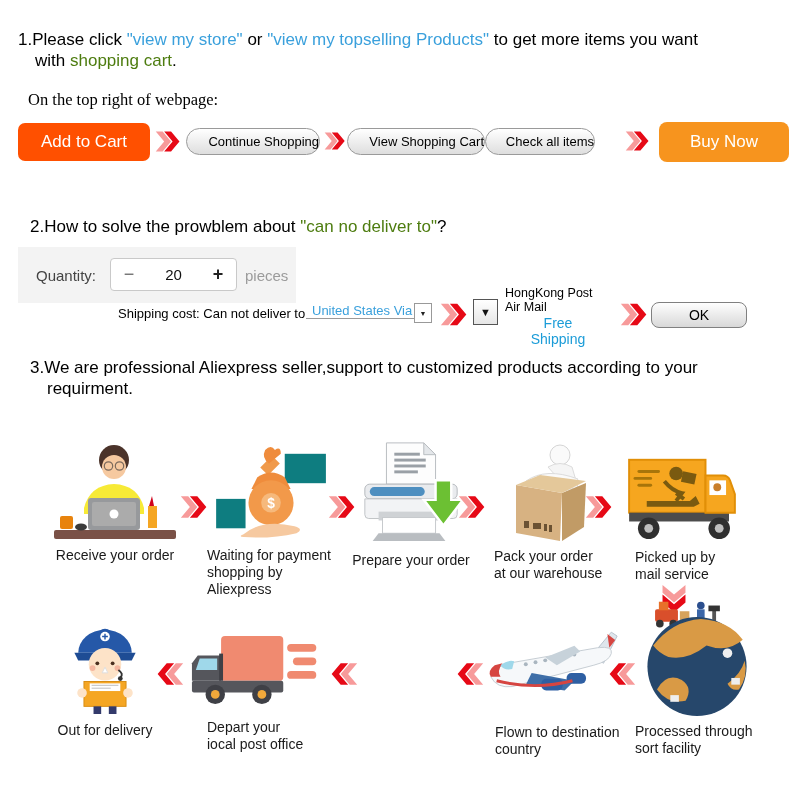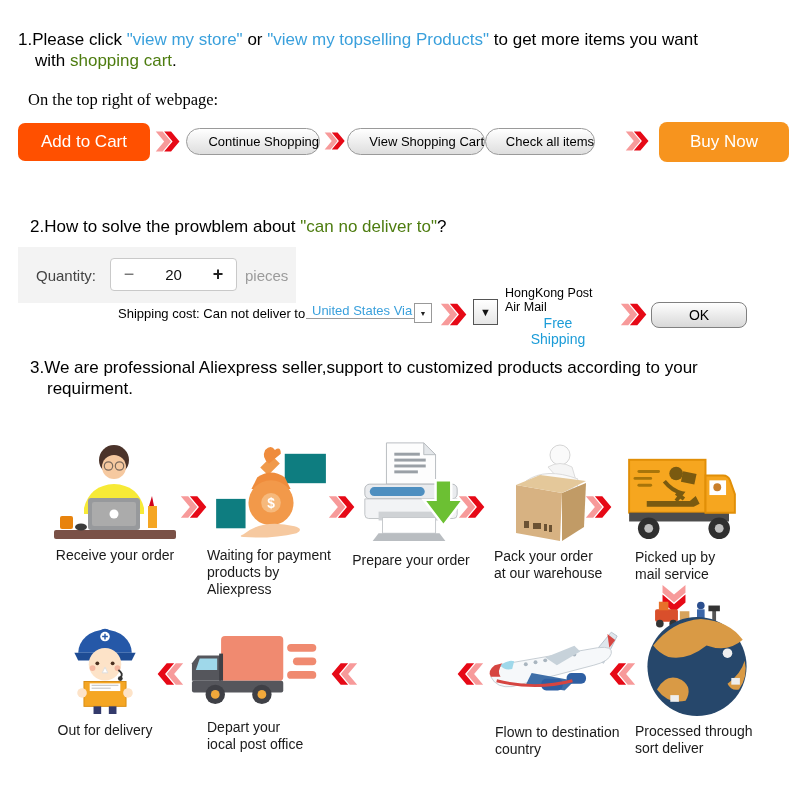--- a/index.html
+++ b/index.html
@@ -177,21 +177,21 @@
         <path d="M52 6 q6 -6 10 0 q6 -4 6 4 l-12 10 q-8 -6 -4 -14" fill="#ef8c3c"></path>
         <path d="M44 34 q14 -10 28 0 l6 12 h-40 z" fill="#ef8c3c"></path>
         <circle cx="58" cy="60" r="23" fill="#f2994a"></circle>
         <circle cx="58" cy="60" r="10" fill="#f6b97c"></circle>
         <text x="58" y="65" font-size="14" text-anchor="middle" fill="#fff" font-weight="bold">$</text>
         <path d="M30 92 q20 -16 52 -8 q10 3 2 7 q-26 6 -54 4 q-6 -1 0 -3" fill="#f6c9a0"></path>
       </svg>
     </div>
     <div class="flow-label" style="padding-left:10px;">
       <span>Waiting for payment</span>
-        <span>products by Aliexpress</span>
+        <span>shopping by Aliexpress</span>
     </div>
   </div>
 
   <div class="abs chev" style="left:328px;top:495px;">
     <svg viewBox="0 0 34 28" width="28" height="24">
         <path d="M1 1 h9 l11 13 -11 13 h-9 l11 -13 z" fill="#f79a9a"></path>
         <path d="M12 1 h9 l11 13 -11 13 h-9 l11 -13 z" fill="#e60916"></path>
       </svg>
   </div>
 
@@ -422,17 +422,17 @@
         <path d="M18 52 q20 -26 50 -28 q30 2 44 22 q-16 14 -38 6 q-20 16 -40 12 q-10 -4 -16 -12" fill="#d99a45"></path>
         <path d="M22 98 q10 -18 26 -10 q12 8 4 22 q-18 4 -30 -12" fill="#d99a45"></path>
         <path d="M96 92 q14 -10 18 -24 q4 16 -6 30 q-8 2 -12 -6" fill="#d99a45"></path>
         <circle cx="96" cy="60" r="5" fill="#efefef"></circle>
         <rect x="100" y="86" width="9" height="7" fill="#eee"></rect>
         <rect x="36" y="104" width="9" height="7" fill="#eee"></rect>
       </svg>
     </div>
     <div class="flow-label" style="padding-left:13px;">
       <span>Processed through</span>
-        <span>sort deliver</span>
+        <span>sort facility</span>
     </div>
   </div>
 
 </div>
 
 </body></html>

